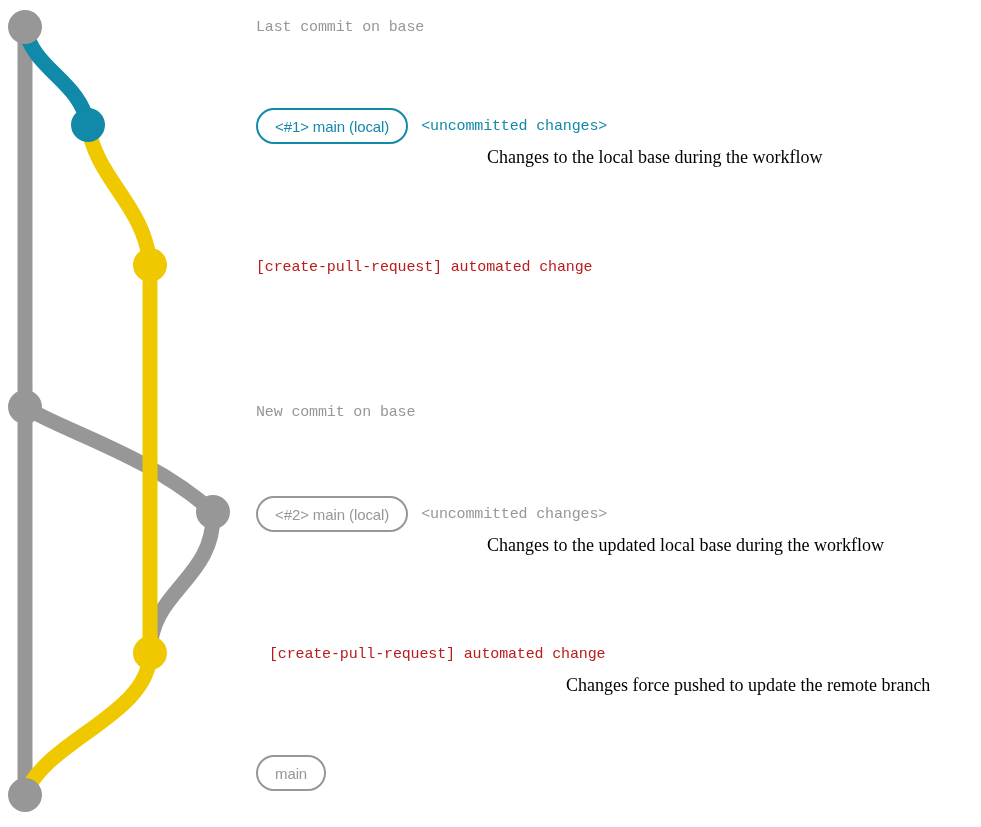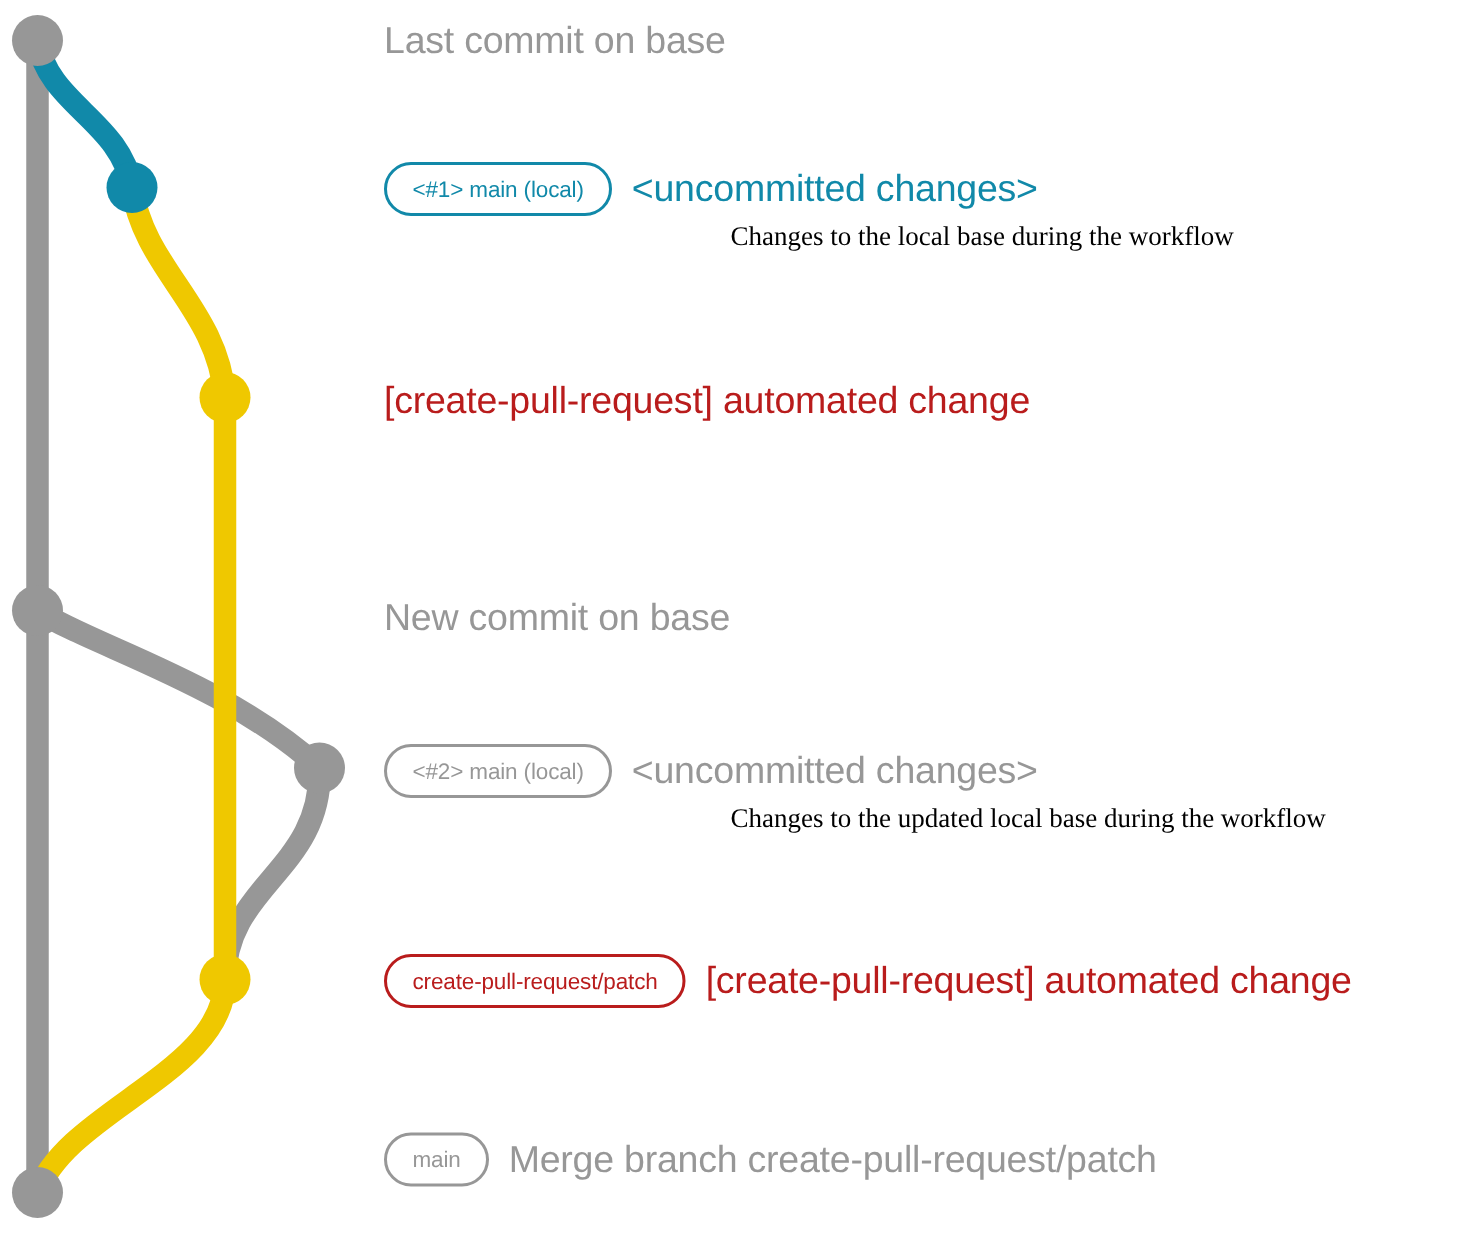--- a/index.html
+++ b/index.html
@@ -52,22 +52,22 @@
     border-radius: 18px;
     border: 2px solid currentColor;
     font-size: 15px;
     font-family: "Liberation Sans", sans-serif;
     letter-spacing: -0.1px;
     line-height: 1;
   }
 
   
   .headline {
-    font-size: 25px;
-    font-family: Liberation Sans, sans-serif;
+    font-size: 15px;
+    font-family: Liberation Mono, monospace;
     letter-spacing: -0.15px;
     line-height: 1;
   }
 
   .headline.with-pill {
     margin-left: 13px;
   }
 
   
   .caption {
@@ -131,22 +131,21 @@
     <span class="headline c-grey">New commit on base</span>
   </div>
 
   <div class="row" style="left:256px; top:496px; height:36px;">
     <span class="pill c-grey">&lt;#2&gt; main (local)</span>
     <span class="headline with-pill c-grey">&lt;uncommitted changes&gt;</span>
   </div>
   <div class="caption" style="left:487px; top:536px;">Changes to the updated local base during the workflow</div>
 
   <div class="row" style="left:256px; top:636px; height:36px;">
-    <span class="pill c-yellow">create-pull-request/patch</span>
     <span class="headline with-pill c-yellow">[create-pull-request] automated change</span>
   </div>
+  <div class="caption" style="left:566px; top:676px;">Changes force pushed to update the remote branch</div>
 
   <div class="row" style="left:256px; top:755px; height:36px;">
     <span class="pill c-grey">main</span>
-    <span class="headline with-pill c-grey">Merge branch create-pull-request/patch</span>
   </div>
 
 </div>
 
 </body></html>

